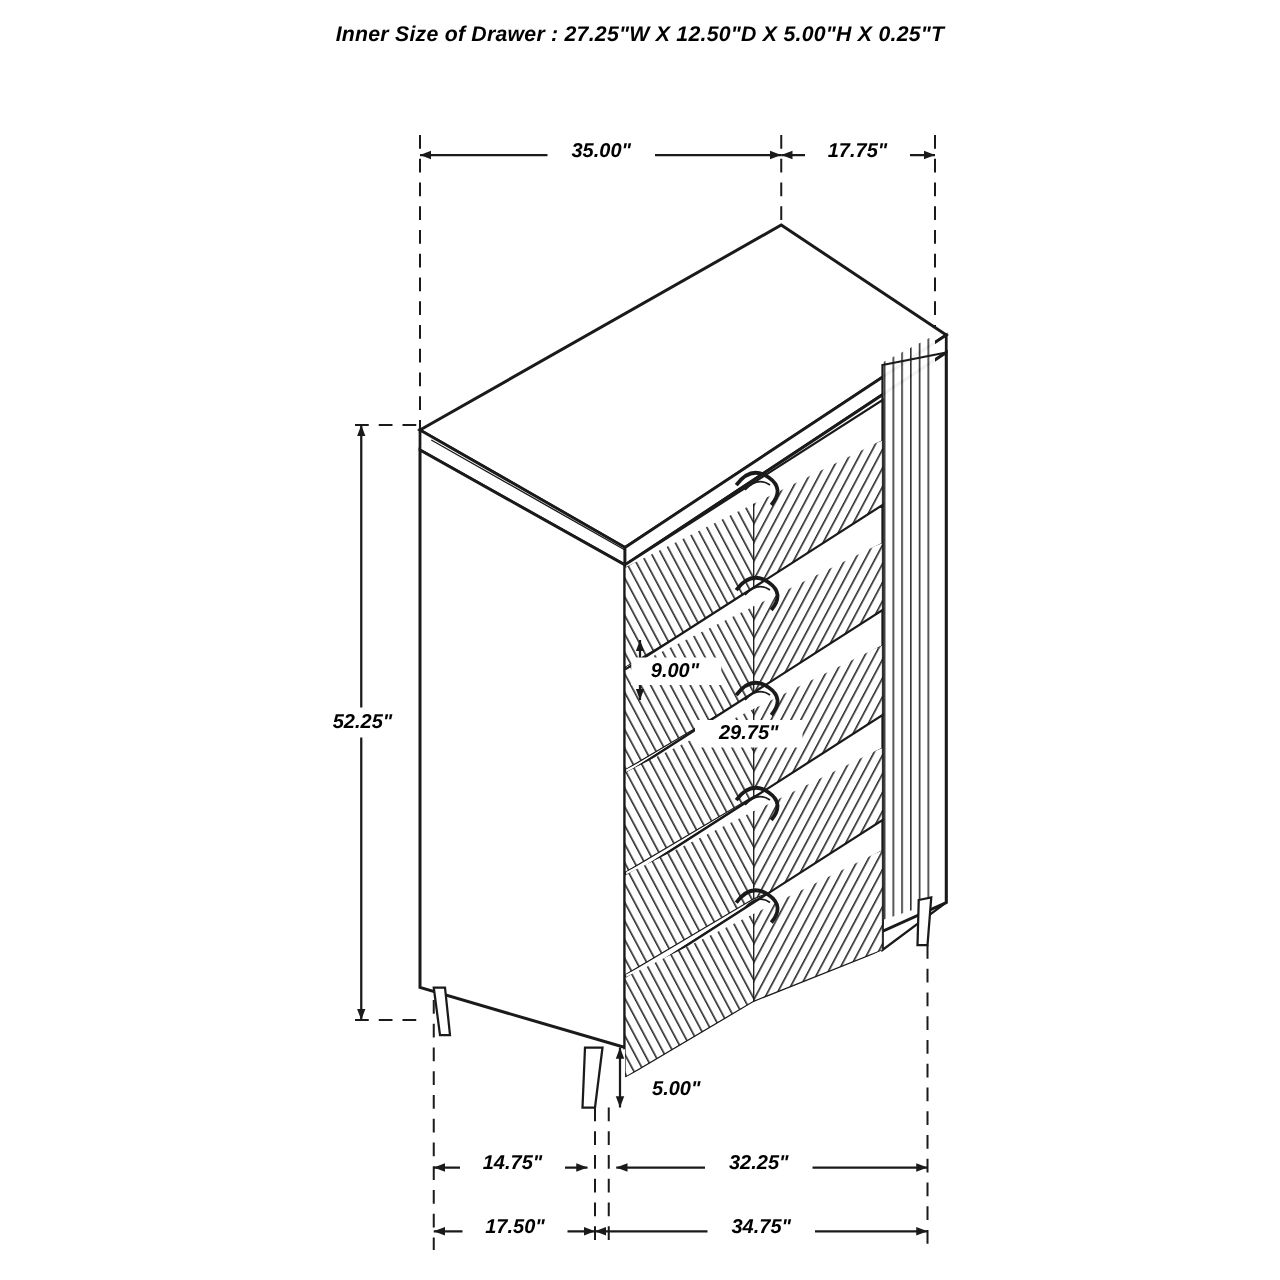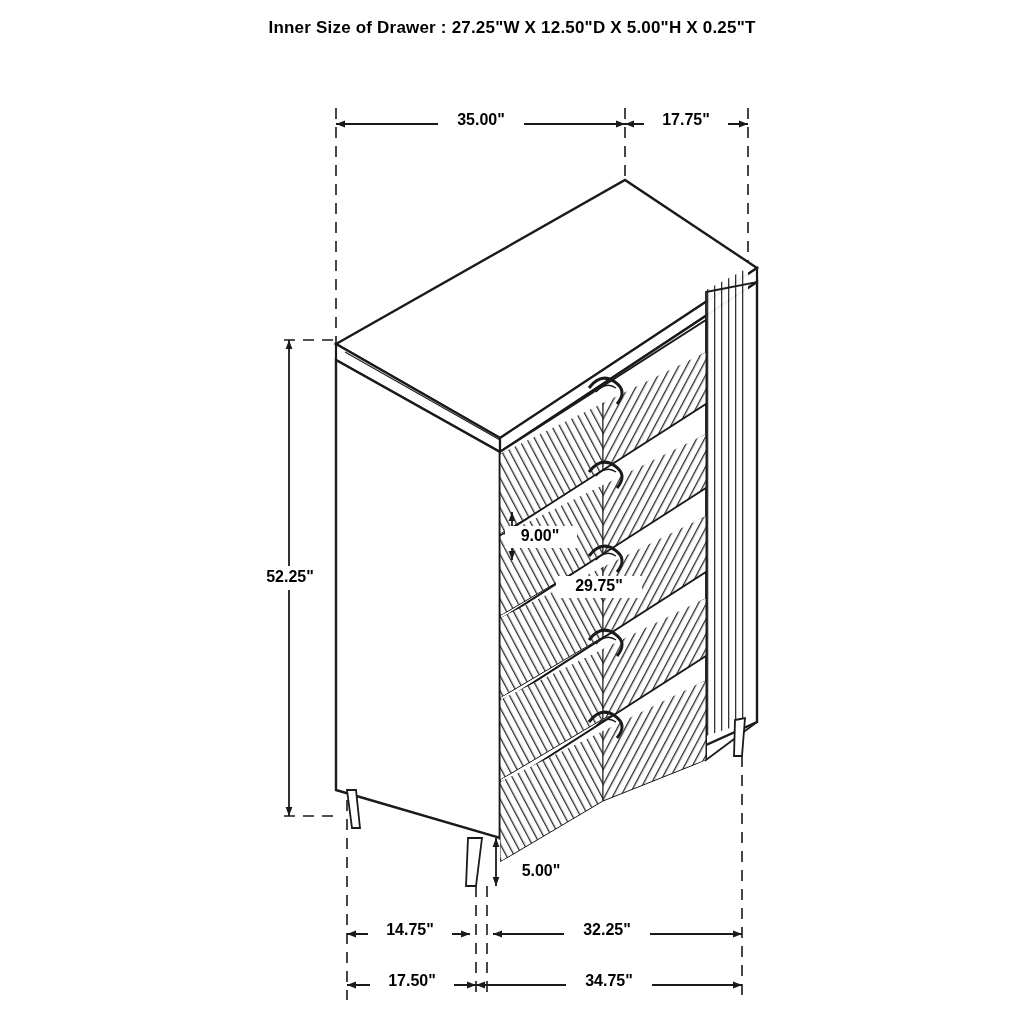--- a/index.html
+++ b/index.html
@@ -11,20 +11,21 @@
     width: 1024px;
     height: 1024px;
     font-family: "Liberation Sans", sans-serif;
     color: #000000;
     overflow: hidden;
   }
   #page {
     position: relative;
     width: 1024px;
     height: 757px;
+    font-style: italic;
   }
   #title {
     position: absolute;
     top: 18px;
     left: 0;
     width: 1024px;
     text-align: center;
     font-size: 17px;
     font-weight: bold;
     letter-spacing: 0.2px;

